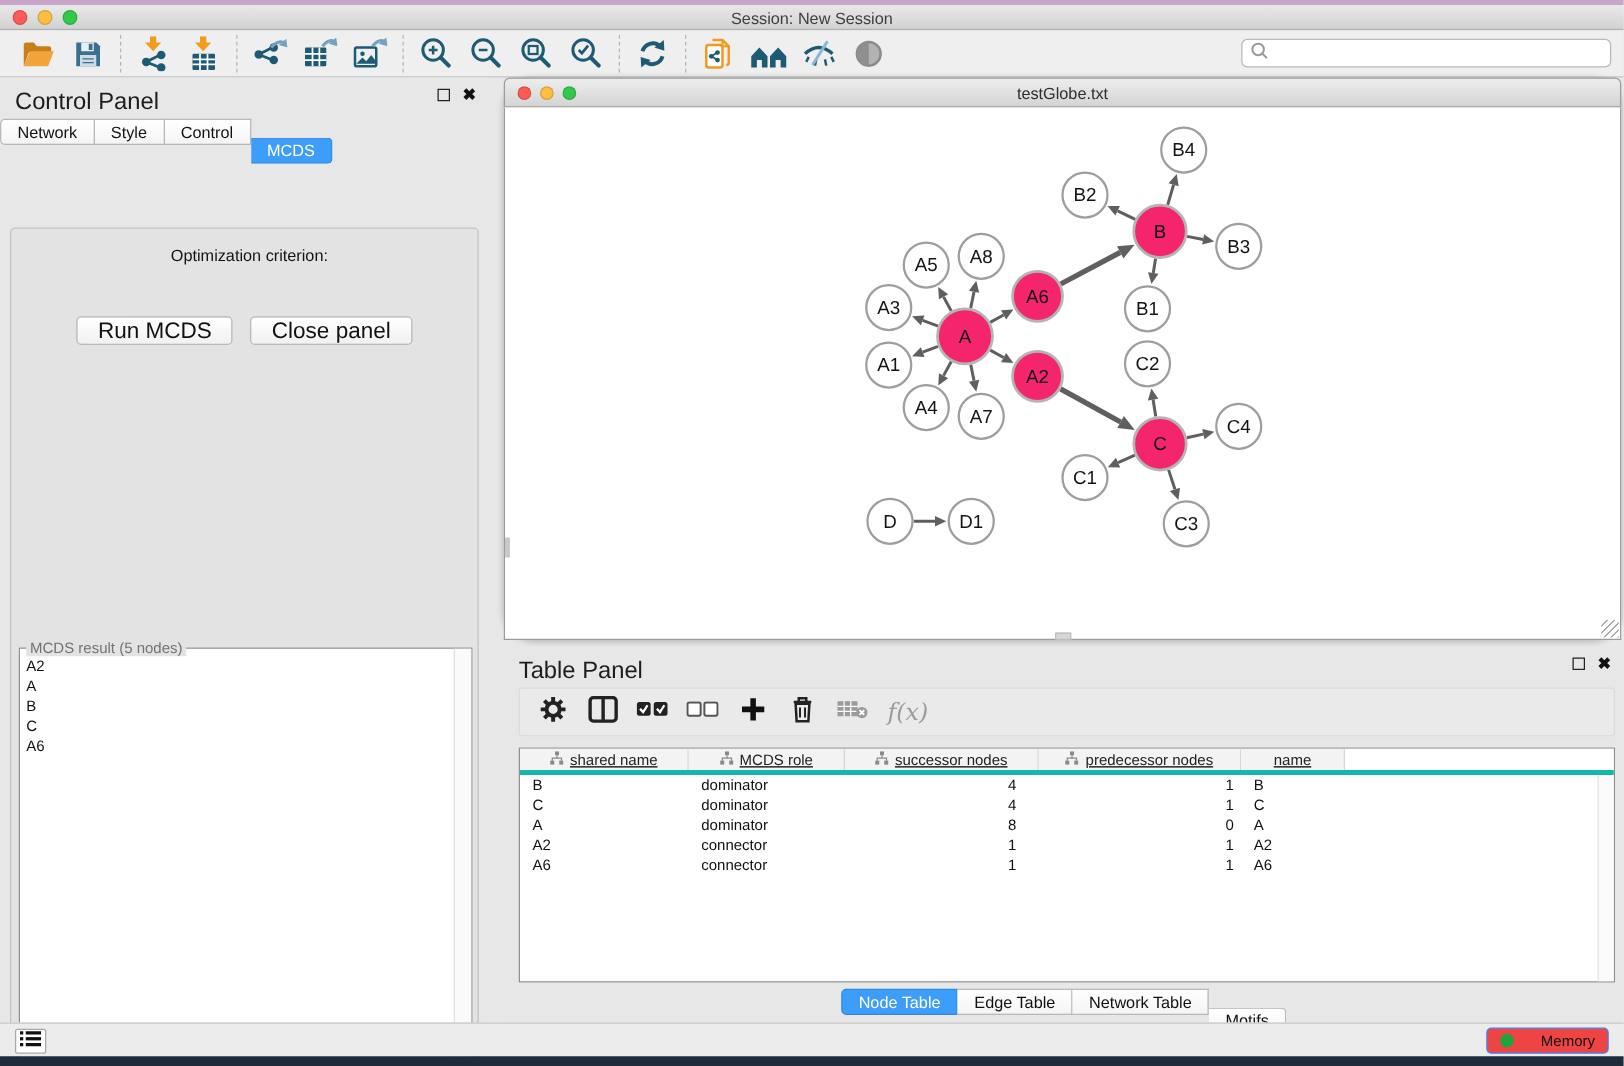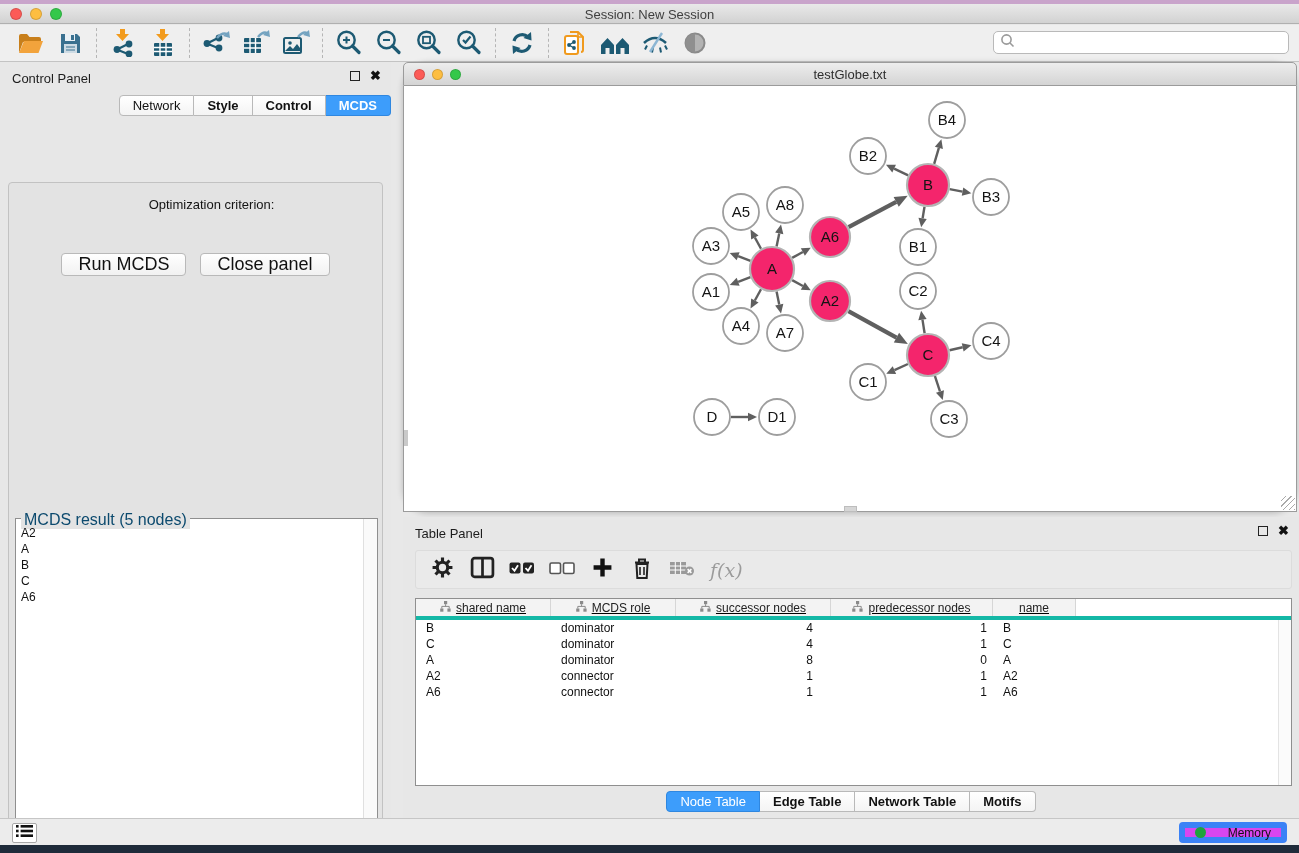--- a/index.html
+++ b/index.html
@@ -21,51 +21,51 @@
   .tbtn { height:34px; min-width:40px; display:flex; align-items:center; justify-content:center; }
   .tbtn svg { display:block; }
   .tb-sep { width:0; height:30px; border-left:1px dashed #b5b5b5; margin:0 6px; }
   .searchbox { position:absolute; right:10px; top:6px; width:296px; height:23px; background:#fff;
     border:1px solid #b9b9b9; border-radius:5px; display:flex; align-items:center; padding:0 6px; }
   .searchbox input { border:none; outline:none; flex:1; font-size:12px; height:18px;
     font-family:"Liberation Sans",sans-serif; background:transparent; }
 
   
   .control-panel { position:absolute; left:0; top:62px; width:391px; height:756px; background:#e7e7e7; }
-  .panel-head { position:absolute; left:12px; top:9px; font-size:13px; color:#1d1d1d; }
+  .panel-head { position:absolute; left:12px; top:9px; font-size:19px; color:#1d1d1d; }
   .panel-ctl { position:absolute; right:10px; top:9px; display:flex; gap:10px; align-items:center; }
   .float-ic { width:10px; height:10px; border:1.6px solid #222; display:inline-block; }
   .close-ic { font-size:13px; font-weight:bold; color:#111; line-height:10px; }
-  .seg-row { position:absolute; left:0; width:100%; display:flex; justify-content:flex-end; }
+  .seg-row { position:absolute; left:0; width:100%; display:flex; justify-content:flex-start; }
   .seg { background:linear-gradient(#ffffff,#f4f4f4); border:1px solid #b9b9b9; font-size:13px;
     color:#111; padding:2px 13px; height:21px; display:flex; align-items:center; }
-  .seg + .seg { border-left:none;font-weight:bold; }
+  .seg + .seg { border-left:none; }
   .seg:first-child { border-radius:4px 0 0 4px; }
-  .seg:last-child { border-radius:0 4px 4px 0; }
+  .seg:last-child { border-radius:0 4px 4px 0;margin-top:15px; }
   .seg.sel { background:#3d9dfb; border-color:#2f87e0; color:#fff; }
   .cp-inner { position:absolute; left:8px; top:120px; width:375px; height:683px; background:#e3e3e3;
     border:1px solid #c2c2c2; border-radius:4px; }
-  .opt-label { position:absolute; left:16px; width:100%; top:14px; text-align:center; font-size:13px; color:#141414; }
+  .opt-label { position:absolute; left:4px; width:100%; top:14px; text-align:center; font-size:13px; color:#141414; }
   .selectbox { position:absolute; left:34px; top:37px; width:314px; height:23px; background:#fff;
     border:1px solid #b5b5b5; border-radius:5px; display:flex; align-items:center; }
   .selectbox .val { flex:1; font-size:13px; color:#111; padding-left:8px; white-space:nowrap; }
   .stepper { width:22px; height:23px; margin:-1px -1px -1px 0; border-radius:0 5px 5px 0;
     background:linear-gradient(#6fb0f9,#2f7de8); display:flex; flex-direction:column;
     align-items:center; justify-content:center; gap:2px; }
   .tri-up { width:0; height:0; border-left:4px solid transparent; border-right:4px solid transparent;
     border-bottom:5px solid #fff; }
   .tri-dn { width:0; height:0; border-left:4px solid transparent; border-right:4px solid transparent;
     border-top:5px solid #fff; }
   .btn-row { position:absolute; left:0; top:70px; width:100%; display:flex; justify-content:center; gap:14px; }
   .pushbtn { background:linear-gradient(#ffffff,#f1f1f1); border:1px solid #b9b9b9; border-radius:4px;
     font-size:18px; color:#111; height:23px; padding:0 16px; display:flex; align-items:center; }
   .groupbox { position:absolute; left:6px; top:335px; width:363px; height:342px;
     border:1px solid #8f8f8f; background:#fff; }
   .groupbox .legend { position:absolute; left:5px; top:-8px; background:#e3e3e3; padding:0 3px;
-    font-size:16px; color:#0c4a6e; }
+    font-size:12px; color:#737373; }
   .mcds-scroll { position:absolute; right:0; top:0; bottom:0; width:14px; background:#fafafa;
     border-left:1px solid #e0e0e0; }
   .mcds-items { position:absolute; left:0; top:0; right:15px; bottom:0; padding:6px 0 0 5px; overflow:hidden; }
   .mcds-item { font-size:12px; color:#111; line-height:16px; }
 
   
   .net-window { position:absolute; left:403px; top:62px; width:894px; height:450px;
     box-shadow:0 1px 6px rgba(0,0,0,.22);border-radius:25px; }
   .net-titlebar { position:absolute; left:0; top:0; width:100%; height:24px;
     background:linear-gradient(#ededed,#d4d4d4); border:1px solid #9b9b9b; border-radius:5px 5px 0 0; }
@@ -96,22 +96,22 @@
   .td { font-size:12px; color:#111; white-space:nowrap; overflow:hidden; }
   .tbl-scroll { position:absolute; right:0; top:21px; bottom:0; width:13px; background:#fbfbfb;
     border-left:1px solid #e3e3e3; }
   .tp-tabs { position:absolute; left:0; right:0; top:274px; display:flex; justify-content:center; }
 
   
   .statusbar { position:absolute; left:0; top:818px; width:1299px; height:27px; background:#ececec;
     border-top:1px solid #c6c6c6; }
   .list-btn { position:absolute; left:12px; top:4px; width:25px; height:20px; background:#fff;
     border:1px solid #a8a8a8; border-radius:2px; display:flex; align-items:center; justify-content:center; }
-  .mem-btn { position:absolute; right:12px; top:3px; height:21px; background:#d946ef;
-    border:6px solid #3b82f6; border-radius:4px; display:flex; align-items:center; gap:22px;
+  .mem-btn { position:absolute; right:12px; top:3px; height:21px; background:#ef4444;
+    border:1px solid #3b82f6; border-radius:4px; display:flex; align-items:center; gap:22px;
     padding:0 10px; font-size:12px; color:#111; }
   .mem-dot { width:11px; height:11px; border-radius:50%; }
   .bottom-strip { position:absolute; left:0; top:845px; width:1299px; height:8px; background:#1f2b3a; }
 </style>
 </head>
 <body>
 
 <div class="screen">
   <div class="top-strip"></div>
 

